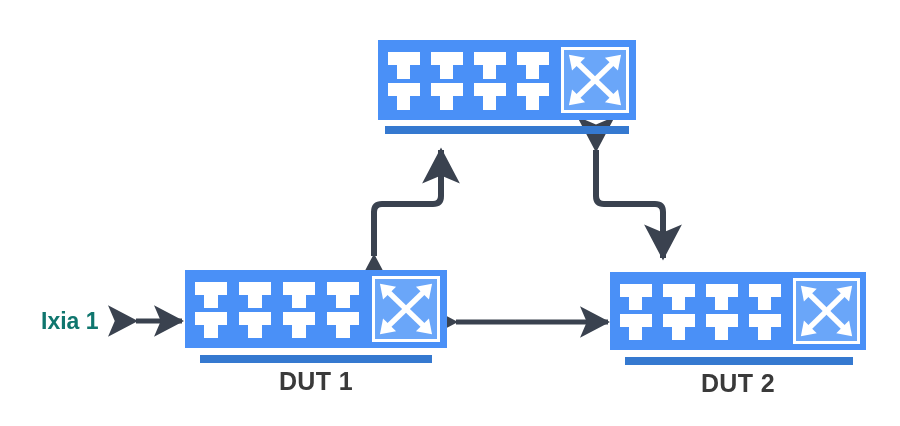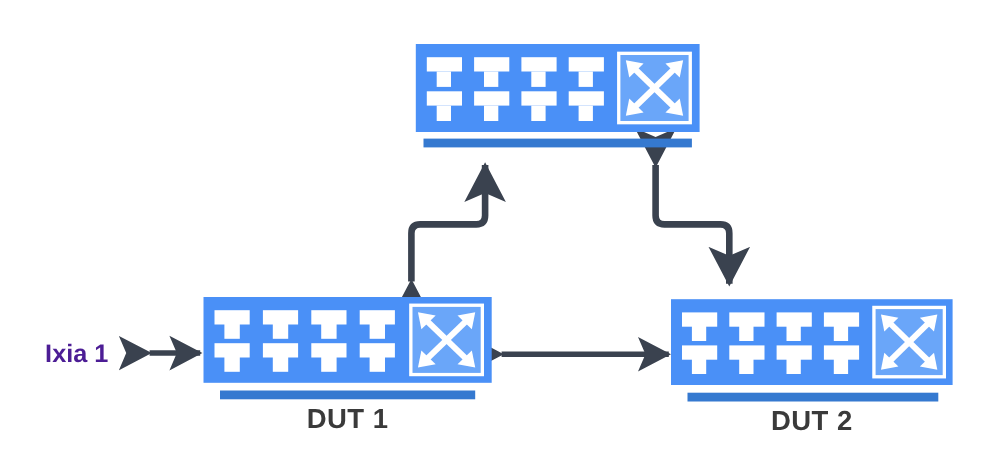--- a/index.html
+++ b/index.html
@@ -83,21 +83,21 @@
     font-weight: bold;
     color: #3a3a3a;
     font-size: 25px;
     letter-spacing: 0.4px;
     white-space: nowrap;
     text-align: center;
   }
   .side-label {
     position: absolute;
     font-weight: bold;
-    color: #4c1d95;
+    color: #0f766e;
     font-size: 23px;
     white-space: nowrap;
   }
 </style>
 </head>
 <body>
 
 <div id="canvas">
 
   <svg id="svg-layer" viewBox="0 0 900 426">

